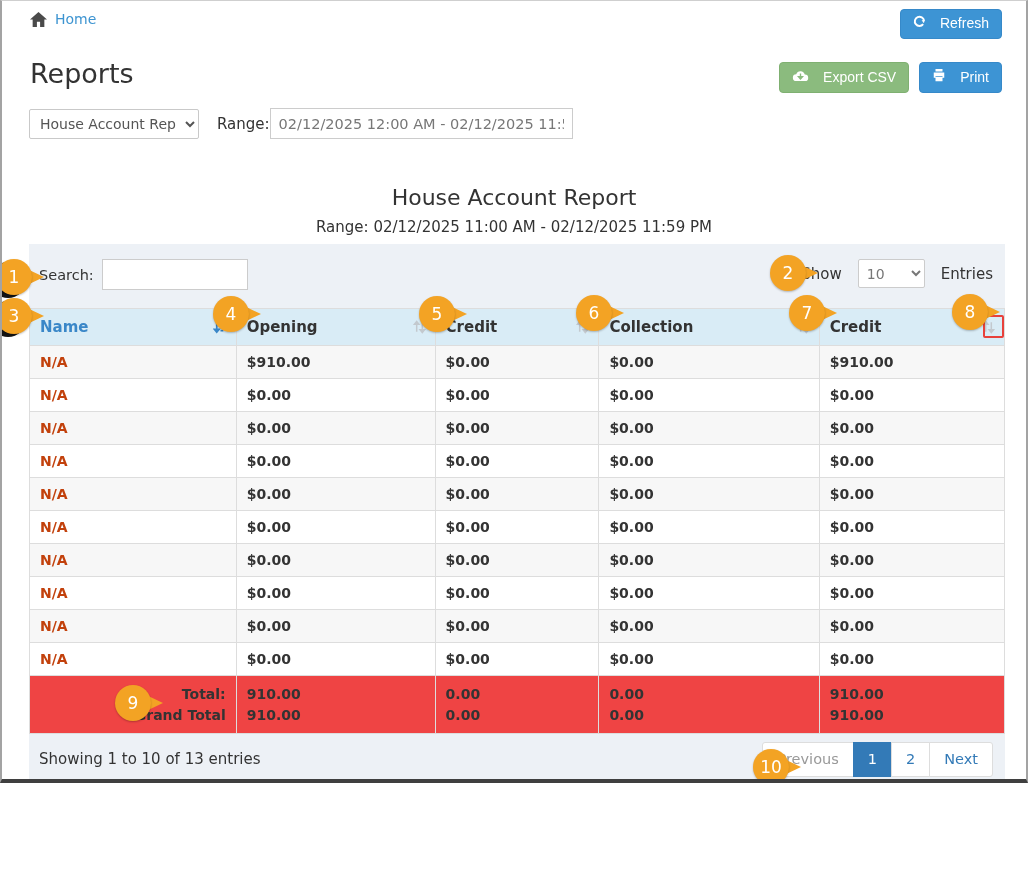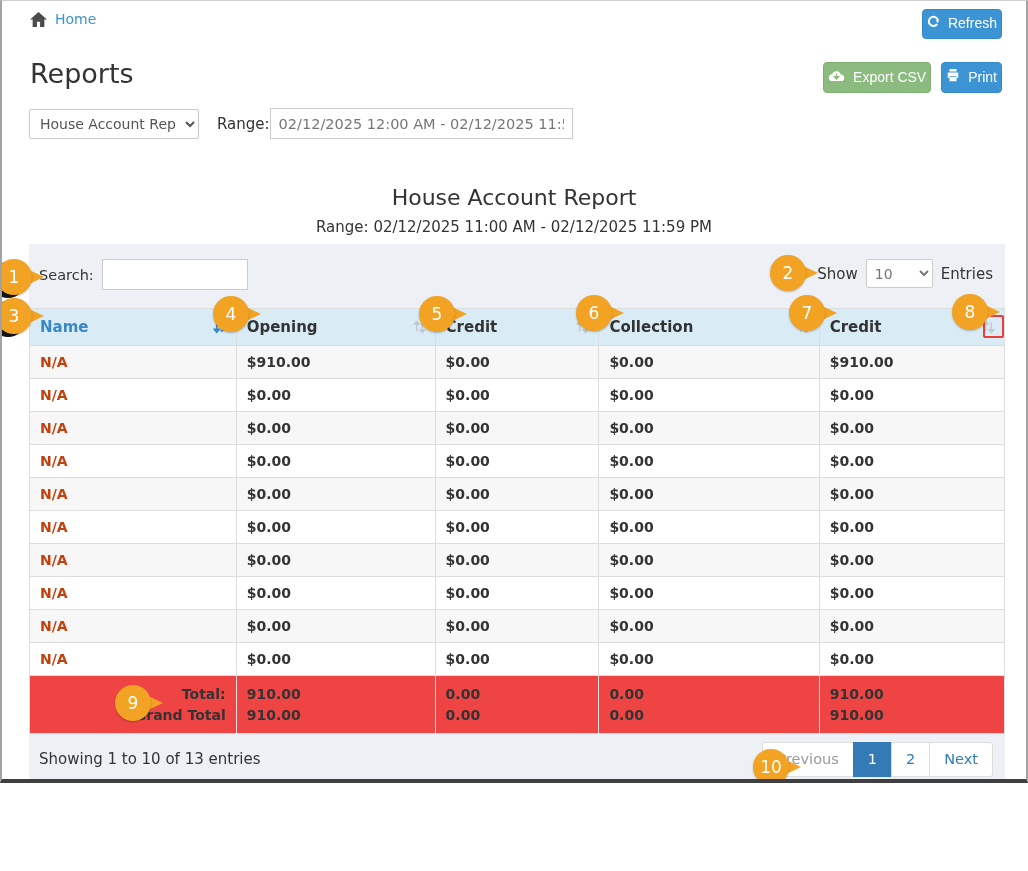--- a/index.html
+++ b/index.html
@@ -19,24 +19,24 @@
     border-bottom: 4px solid #3f3f3f;
     overflow: hidden;
   }
 
   
   .topbar { position: absolute; top: 10px; left: 28px; right: 24px; height: 28px; }
   .breadcrumb { display: flex; align-items: center; gap: 8px; font-size: 14px; }
   .home-ic { width: 17px; height: 15px; display: inline-block; }
   .crumb-link { color: #3d94d1; text-decoration: none; cursor: pointer; }
   .btn {
-    display: inline-flex; align-items: center; gap: 8px;
+    display: inline-flex; align-items: center; gap: 14px;
     border: 1px solid transparent; border-radius: 4px;
     font-size: 14px; color: #fff; cursor: pointer;
-    padding: 5px 4px; line-height: 1.25;
+    padding: 5px 12px; line-height: 1.25;
   }
   .btn-blue  { background: #3d94d4; border-color: #3689c9; }
   .btn-green { background: #8bbb7e; border-color: #7fb071; }
   .topbar .btn { position: absolute; right: 0; top: -2px; }
 
   
   .page-header { position: absolute; top: 57px; left: 28px; right: 24px; height: 40px; }
   .page-title { font-size: 27px; font-weight: 500; color: #333; }
   .header-actions { position: absolute; right: 0; top: 4px; display: flex; gap: 10px; }
 
@@ -57,21 +57,21 @@
   .report-title { position: absolute; top: 184px; left: 0; right: 0; text-align: center;
                   font-size: 22px; color: #333; font-weight: 400; }
   .report-range { position: absolute; top: 217px; left: 0; right: 0; text-align: center;
                   font-size: 15px; color: #333; }
 
   
   .table-wrapper { position: absolute; top: 243px; left: 27px; width: 976px; background: #edf1f6; }
   .controls-row { height: 64px; position: relative; }
   .search-group { position: absolute; left: 10px; top: 15px; display: flex; align-items: center; gap: 8px; font-size: 14.5px; }
   .search-input { width: 146px; height: 31px; border: 1px solid #ccc; background: #fff; padding: 0 6px; font-family: inherit; font-size: 14px; }
-  .entries-group { position: absolute; right: 12px; top: 15px; display: flex; align-items: center; gap: 8px; font-size: 15px; }
+  .entries-group { position: absolute; right: 12px; top: 15px; display: flex; align-items: center; gap: 16px; font-size: 15px; }
   .entries-select { width: 67px; height: 29px; font-size: 14px; color: #777; border: 1px solid #ccc;
                     background: #fff; padding: 0 4px; font-family: inherit; border-radius: 2px; }
 
   table.report { width: 100%; border-collapse: collapse; background: #fff; table-layout: fixed; }
   table.report th, table.report td { border: 1px solid #ddd; }
   thead th {
     background: #d9ecf6; height: 37px; text-align: left;
     font-size: 15px; font-weight: 700; color: #333; padding: 8px 10px;
     border-color: #cfe3ef; position: relative;
   }

